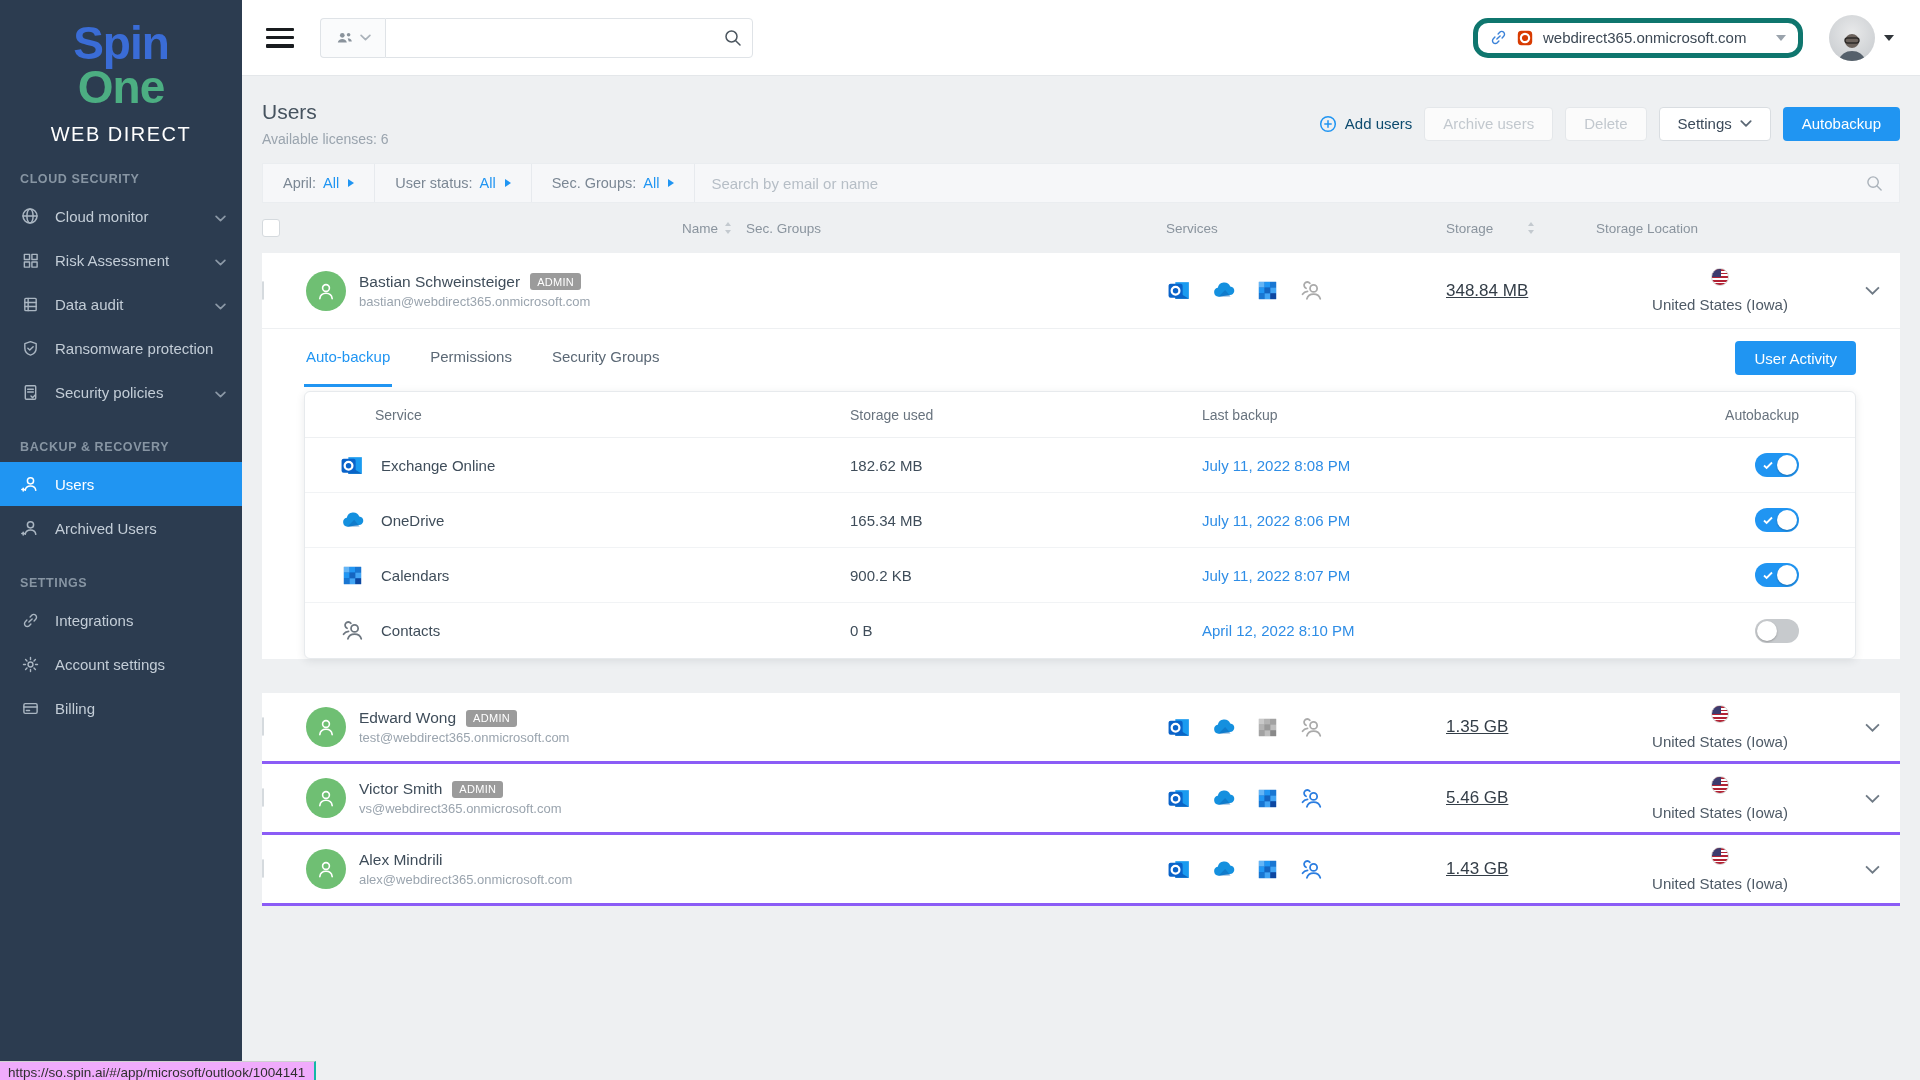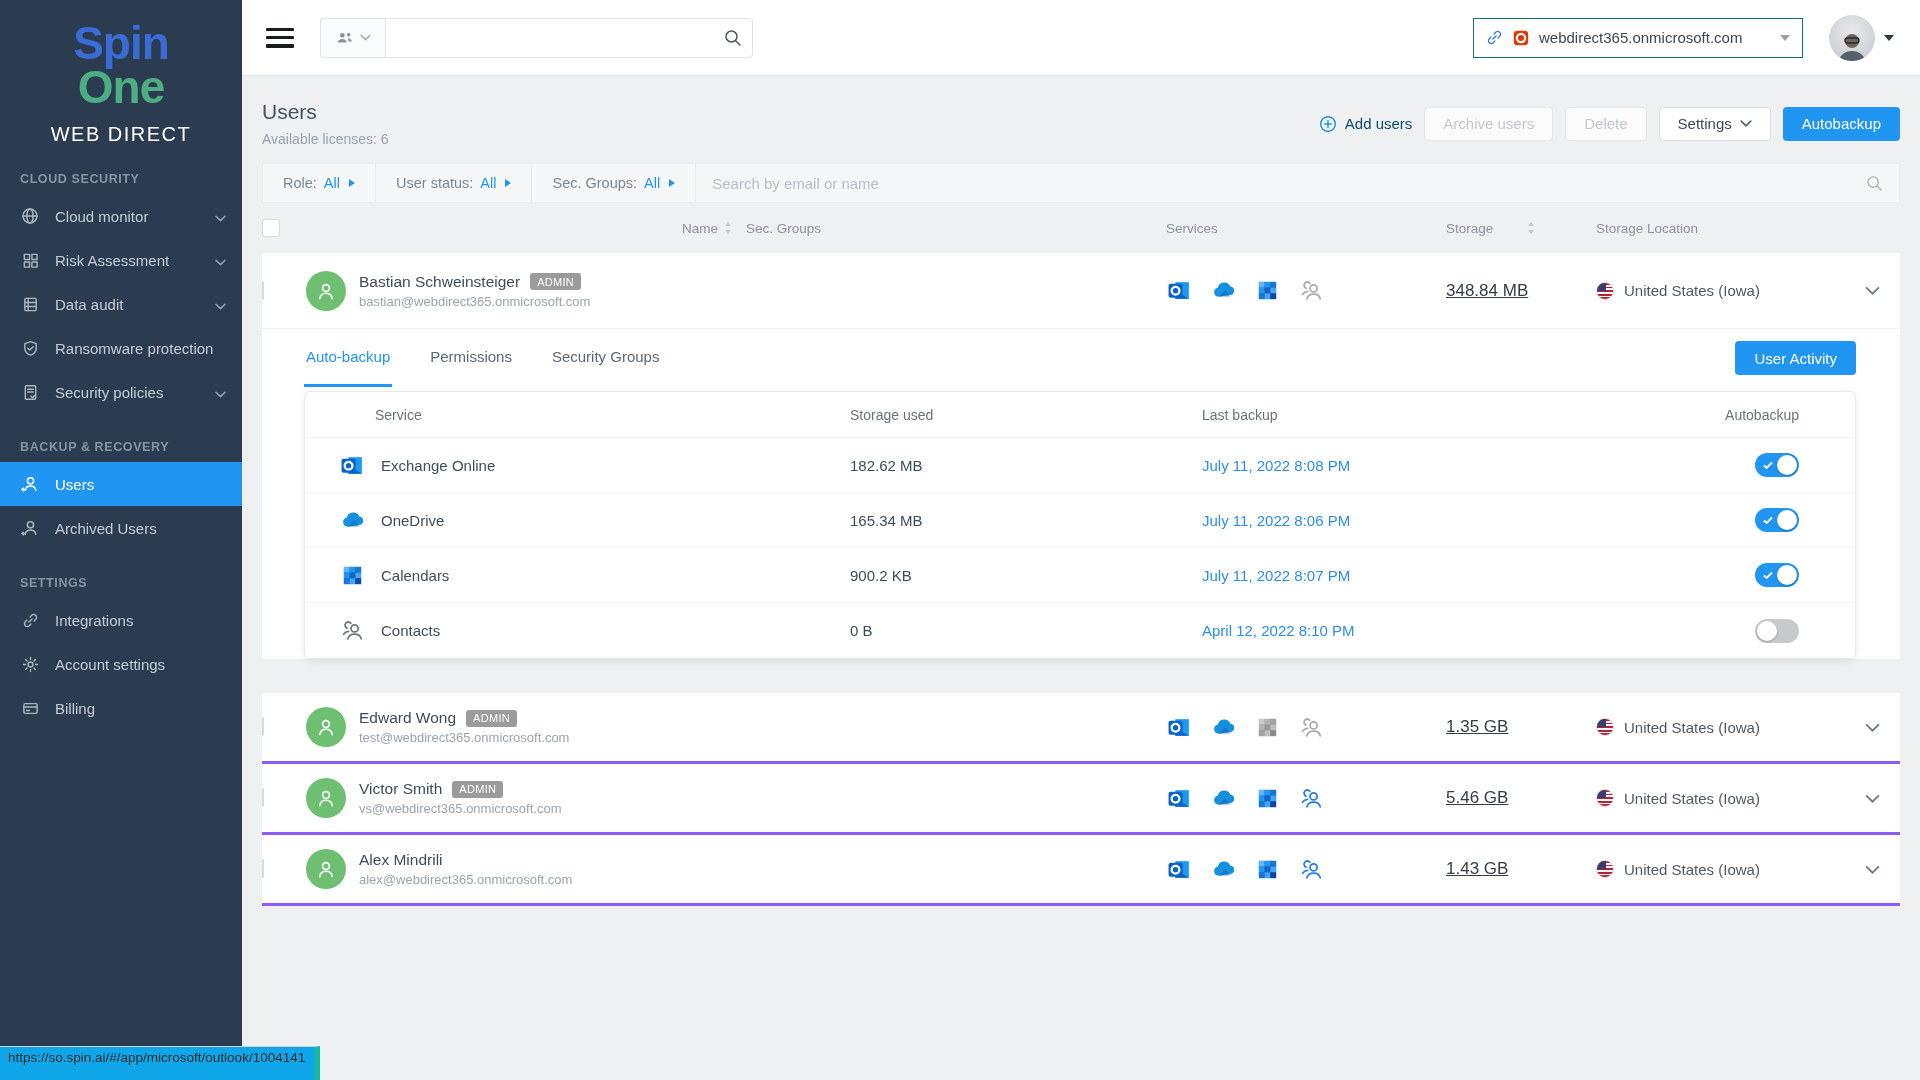--- a/index.html
+++ b/index.html
@@ -29,21 +29,21 @@
   .topbar { height:76px; background:#fff; border-bottom:1px solid #e4e7ea;
     display:flex; align-items:center; padding:0 26px 0 24px; gap:0; }
   .hamburger { width:28px; height:20px; display:flex; flex-direction:column; justify-content:space-between; cursor:pointer; margin-right:26px; }
   .hamburger span { height:3.2px; background:#191c1f; border-radius:1px; }
   .scope-select { height:40px; width:65px; background:#fafbfc; border:1px solid #dfe3e7;
     border-right:none; border-radius:4px 0 0 4px; display:flex; align-items:center; justify-content:center; gap:6px; color:#8a939c; cursor:pointer; }
   .global-search { height:40px; width:368px; background:#fff; border:1px solid #dfe3e7; border-radius:0 4px 4px 0;
     display:flex; align-items:center; padding:0 10px 0 12px; }
   .global-search input { border:none; outline:none; flex:1; font-size:15px; font-family:inherit; background:transparent; }
   .topbar-spacer { flex:1; }
-  .domain-select { height:40px; width:330px; border:1px solid #0f766e; border-radius:0;
+  .domain-select { height:40px; width:330px; border:5px solid #0f766e; border-radius:15px;
     display:flex; align-items:center; padding:0 12px; gap:9px; cursor:pointer; background:#fff;margin-left:18px; }
   .domain-select .domain-text { flex:1; font-size:15px; color:#3c4854; white-space:nowrap; overflow:hidden; }
   .caret { width:0; height:0; border-left:5px solid transparent; border-right:5px solid transparent; border-top:6px solid #9aa3ac; }
   .profile { display:flex; align-items:center; gap:9px; margin-left:26px; cursor:pointer; }
   .avatar-photo { width:46px; height:46px; border-radius:50%; background:radial-gradient(circle at 50% 38%, #e8e9ea 0%, #cfd2d5 70%, #bfc3c6 100%); overflow:hidden; position:relative; }
   .avatar-photo svg { position:absolute; bottom:-2px; left:50%; transform:translateX(-50%); }
   .profile .caret { border-top-color:#30353a; }
 
   
   .content { flex:1; padding:24px 20px 0 20px; position:relative; }
@@ -78,21 +78,21 @@
   .user-cell { display:flex; align-items:center; gap:13px; }
   .avatar-g { width:40px; height:40px; min-width:40px; border-radius:50%; background:#6fbf73; display:flex; align-items:center; justify-content:center; color:#fff; }
   .uname { font-size:15.5px; color:#3f4d5a; display:flex; align-items:center; gap:10px; }
   .badge { background:#9b9b9b; color:#fff; font-size:11px; padding:2.5px 7px; border-radius:3px; letter-spacing:.3px; }
   .badge:empty { display:none; }
   .uemail { font-size:13px; color:#9aa4ae; margin-top:3px; }
   .svc-cell { display:flex; align-items:center; gap:18px; }
   .svc { width:26px; height:26px; display:flex; align-items:center; justify-content:center; color:#2b7de0; }
   .svc.off { filter:grayscale(1) opacity(.62); color:#6e7780; }
   .storage-val { font-size:17px; color:#333d47;text-decoration:underline; }
-  .loc-cell { display:flex; align-items:center; gap:10px; font-size:15px; color:#4e5a66; }
+  .loc-cell { display:flex; align-items:center; gap:10px; font-size:15px; color:#4e5a66;flex-direction:column; }
   .flag { width:18px; height:18px; min-width:18px; border-radius:50%; overflow:hidden; position:relative; border:.5px solid #d8d8d8;
     background:repeating-linear-gradient(180deg,#b22234 0 1.8px,#ffffff 1.8px 3.6px); }
   .flag::after { content:""; position:absolute; left:0; top:0; width:9px; height:8px; background:#3c3b6e; }
   .row-chev { display:flex; justify-content:center; cursor:pointer; }
 
   
   .expanded { background:#fff; }
   .tabs-row { display:flex; align-items:center; padding:0 44px 0 42px; height:58px; }
   .tab { font-size:15px; color:#5b6875; padding:19px 2px; margin-right:36px; cursor:pointer; border-bottom:3px solid transparent; }
   .tab.active { color:#2095f2; border-bottom-color:#2095f2; }
@@ -110,22 +110,22 @@
   .toggle.on { background:#2095f2; }
   .toggle.off { background:#c7cacd; }
   .toggle .knob { position:absolute; top:2px; width:20px; height:20px; border-radius:50%; background:#fff; box-shadow:0 1px 2px rgba(0,0,0,.25); }
   .toggle.on .knob { right:2px; }
   .toggle.off .knob { left:2px; }
   .toggle .tick { position:absolute; left:8px; top:7.5px; display:none; }
   .toggle.on .tick { display:block; }
   .spacer-gap { height:12px; background:#eef0f2; }
 
   
-  .statusbar { position:absolute; left:0; bottom:0; background:#0ea5e9; border-top:1px solid #cfd0d1;
-    border-right:6px solid #14b8a6; padding:3px 9px 15px 8px; font-size:13.5px; color:#2f2f2f; }
+  .statusbar { position:absolute; left:0; bottom:0; background:#f0abfc; border-top:1px solid #cfd0d1;
+    border-right:2px solid #14b8a6; padding:3px 9px 0 8px; font-size:13.5px; color:#2f2f2f; }
 </style>
 </head>
 <body>
 
 <svg width="0" height="0" style="position:absolute">
   <defs>
     <g id="ico-outlook">
       <path d="M8 4h13v16H8z" fill="#1a9bf0"></path>
       <path d="M8 12l13 8H8z" fill="#0b66c2"></path>
       <rect x="1.5" y="5.5" width="13.5" height="13.5" rx="2" fill="#0a63c9"></rect>
@@ -371,21 +371,21 @@
               </svg>
           </div>
           <div class="btn primary">
               <span>Autobackup</span>
             </div>
         </div>
       </div>
 
       <div class="filter-bar">
         <div class="filter-seg">
-          <span>Role:</span>
+          <span>April:</span>
           <span class="fval">All</span>
           <span class="tri-right"></span>
         </div>
         <div class="filter-seg">
           <span>User status:</span>
           <span class="fval">All</span>
           <span class="tri-right"></span>
         </div>
         <div class="filter-seg">
           <span>Sec. Groups:</span>

